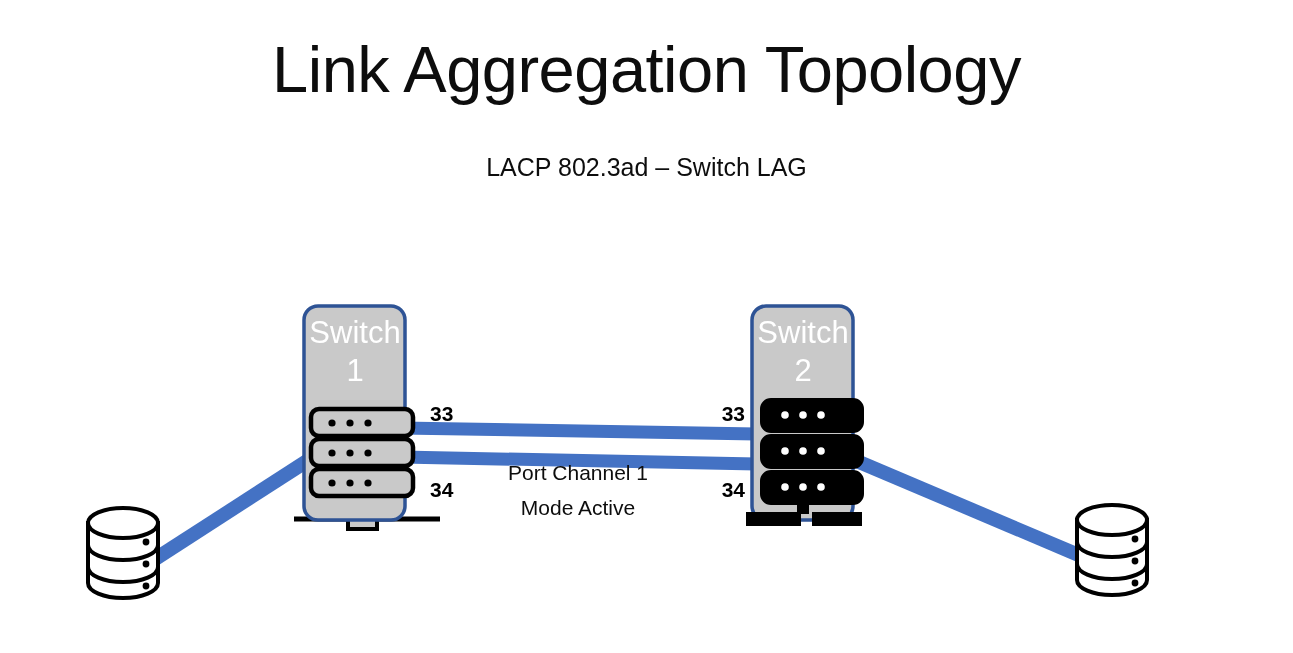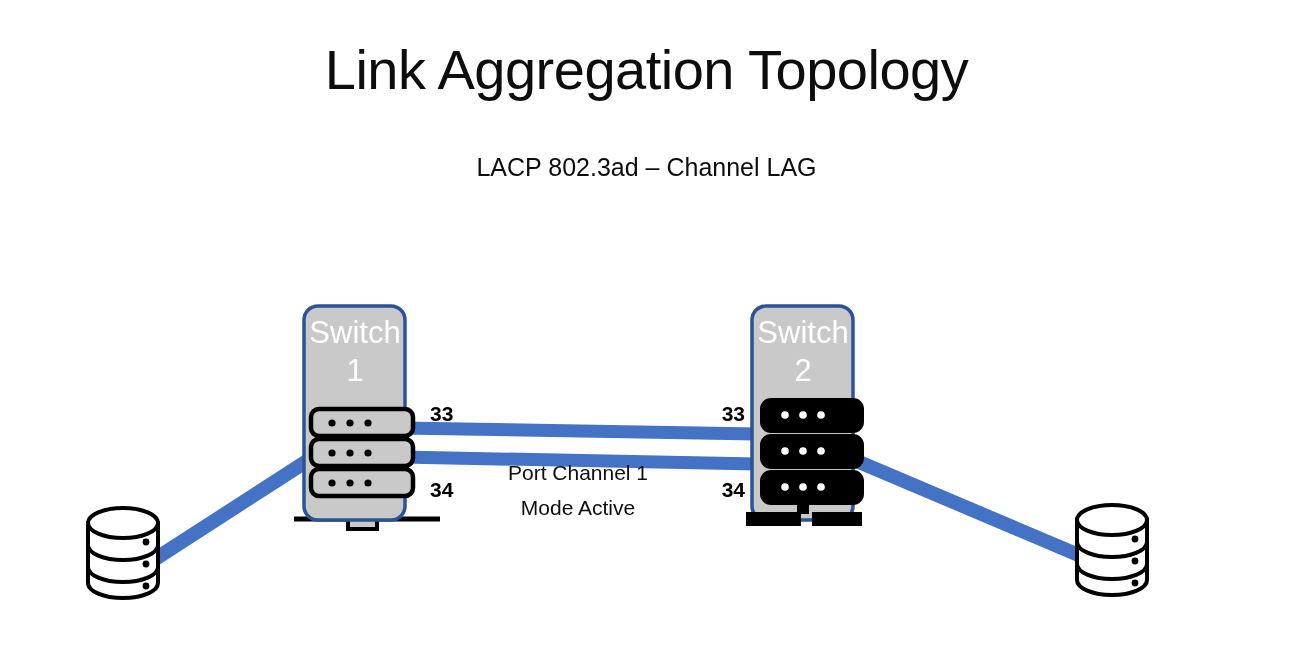--- a/index.html
+++ b/index.html
@@ -23,21 +23,21 @@
     background: #ffffff;
   }
   .title {
     position: absolute;
     left: 0;
     top: 22px;
     width: 1293px;
     text-align: center;
     font-family: "Liberation Sans", sans-serif;
     font-weight: 300;
-    font-size: 56px;
+    font-size: 65px;
     line-height: 96px;
     letter-spacing: -0.5px;
     color: #0d0d0d;
     white-space: nowrap;
   }
   .subtitle {
     position: absolute;
     left: 0;
     top: 152px;
     width: 1293px;
@@ -72,21 +72,21 @@
     font-size: 21px;
     fill: #0d0d0d;
   }
 </style>
 </head>
 <body>
 
 <div id="slide">
 
   <div class="title">Link Aggregation Topology</div>
-  <div class="subtitle">LACP 802.3ad – Channel LAG</div>
+  <div class="subtitle">LACP 802.3ad – Switch LAG</div>
 
   <svg id="diagram" viewBox="0 0 1293 653" width="1293" height="653" xmlns="http://www.w3.org/2000/svg">
 
     <g>
 
       <line x1="152" y1="561" x2="307" y2="461" stroke="#4472C4" stroke-width="14" stroke-linecap="butt"></line>
 
       <line x1="401" y1="428" x2="757" y2="434" stroke="#4472C4" stroke-width="13" stroke-linecap="butt"></line>
 
       <line x1="401" y1="457" x2="757" y2="464" stroke="#4472C4" stroke-width="13" stroke-linecap="butt"></line>

